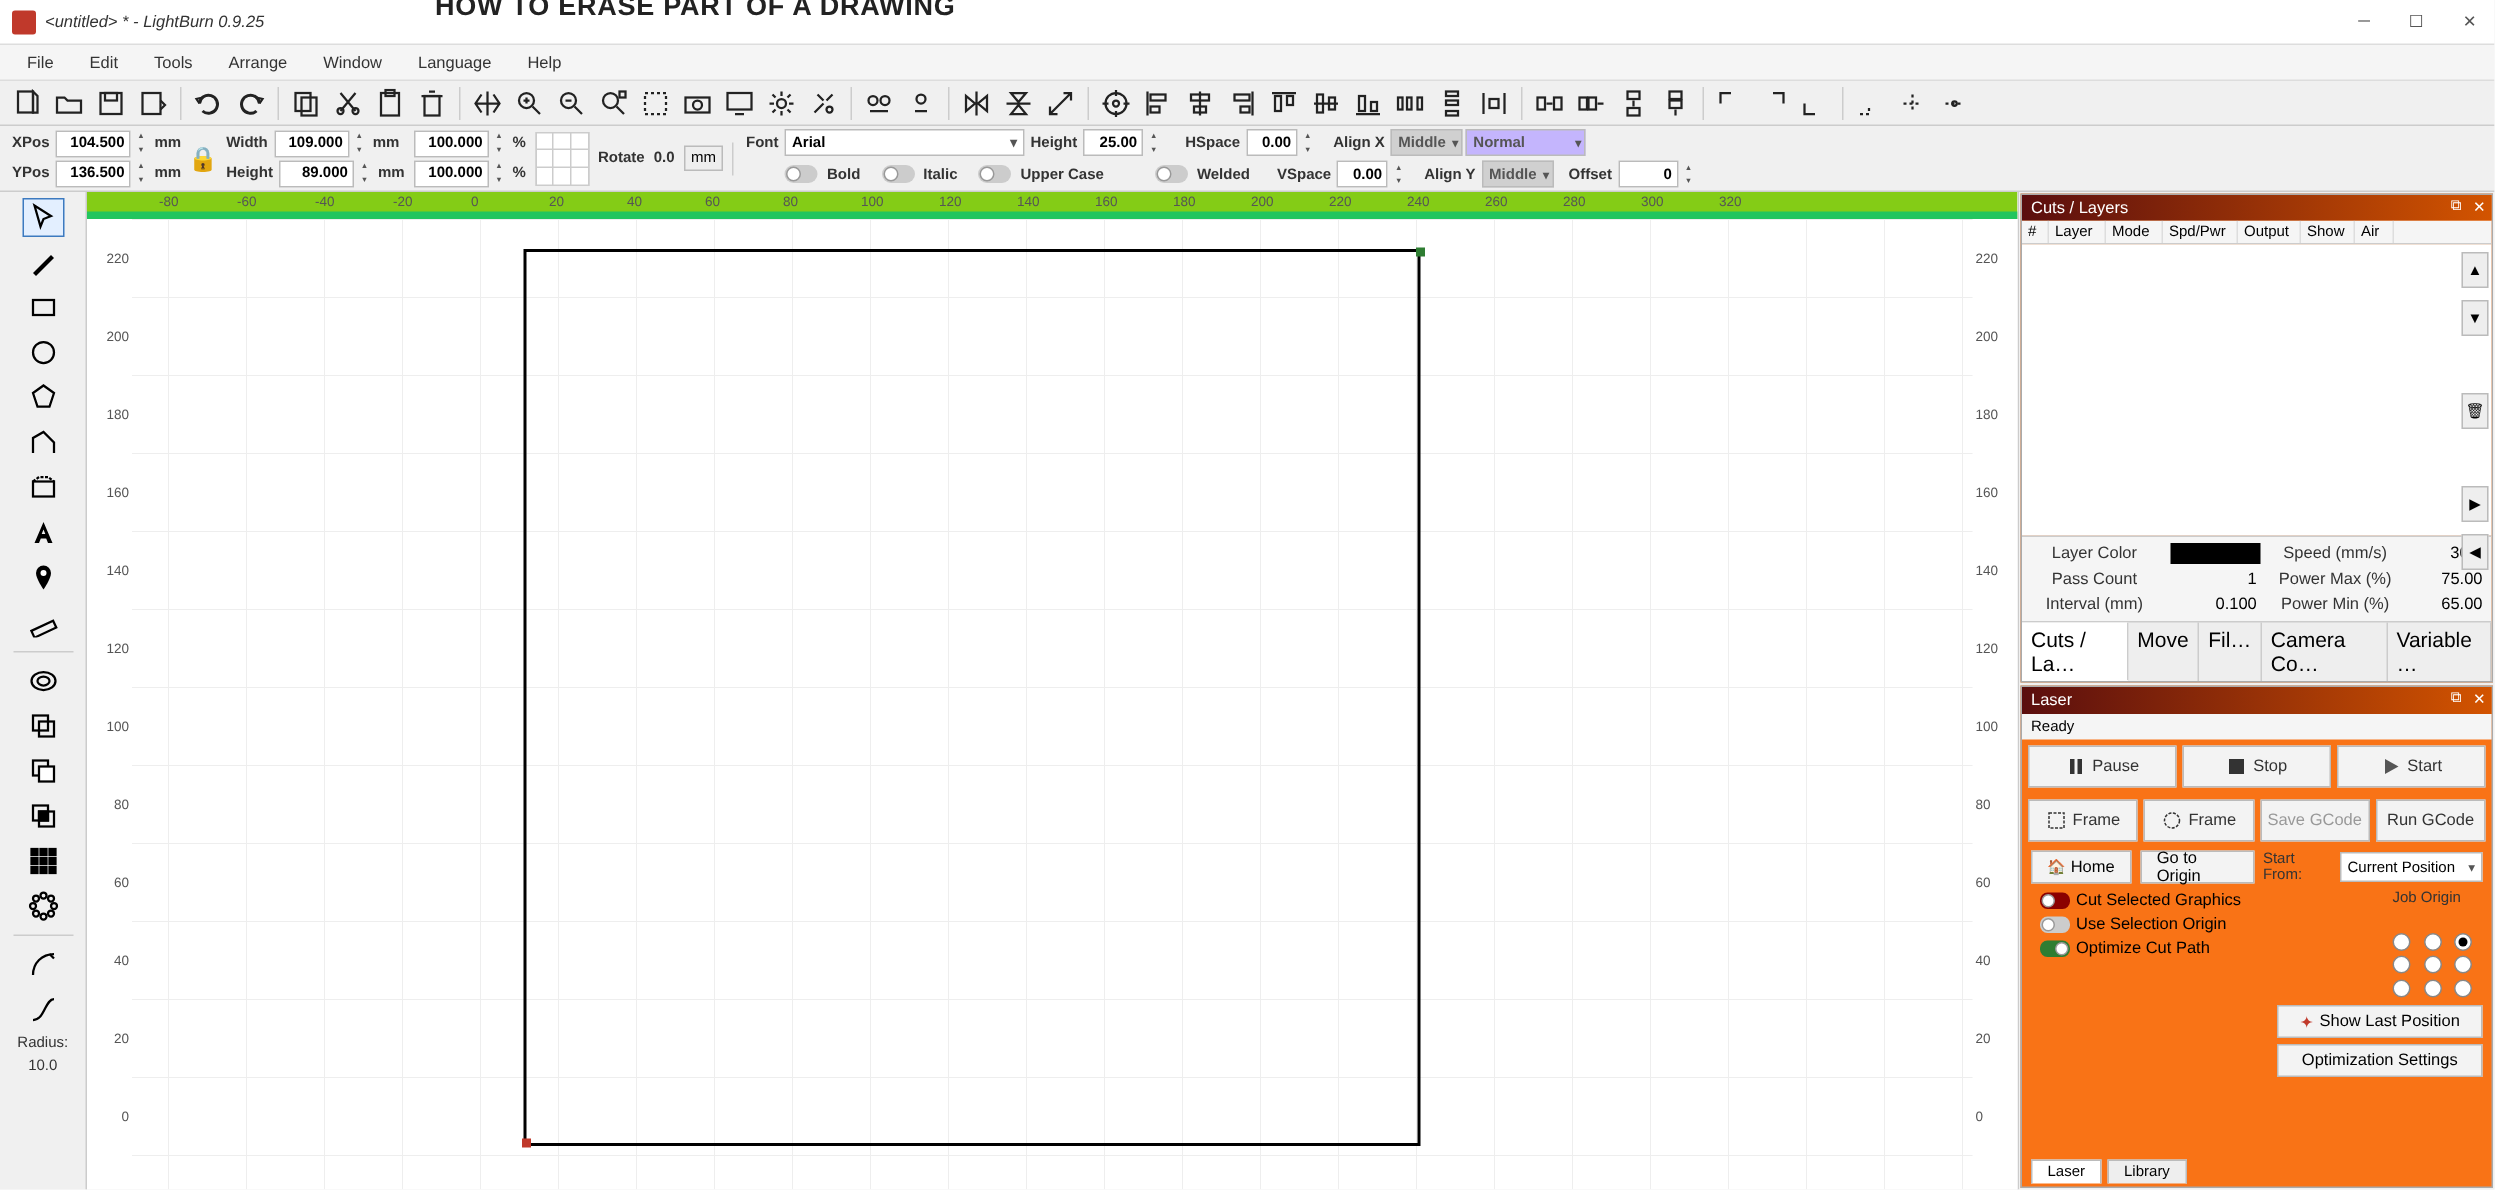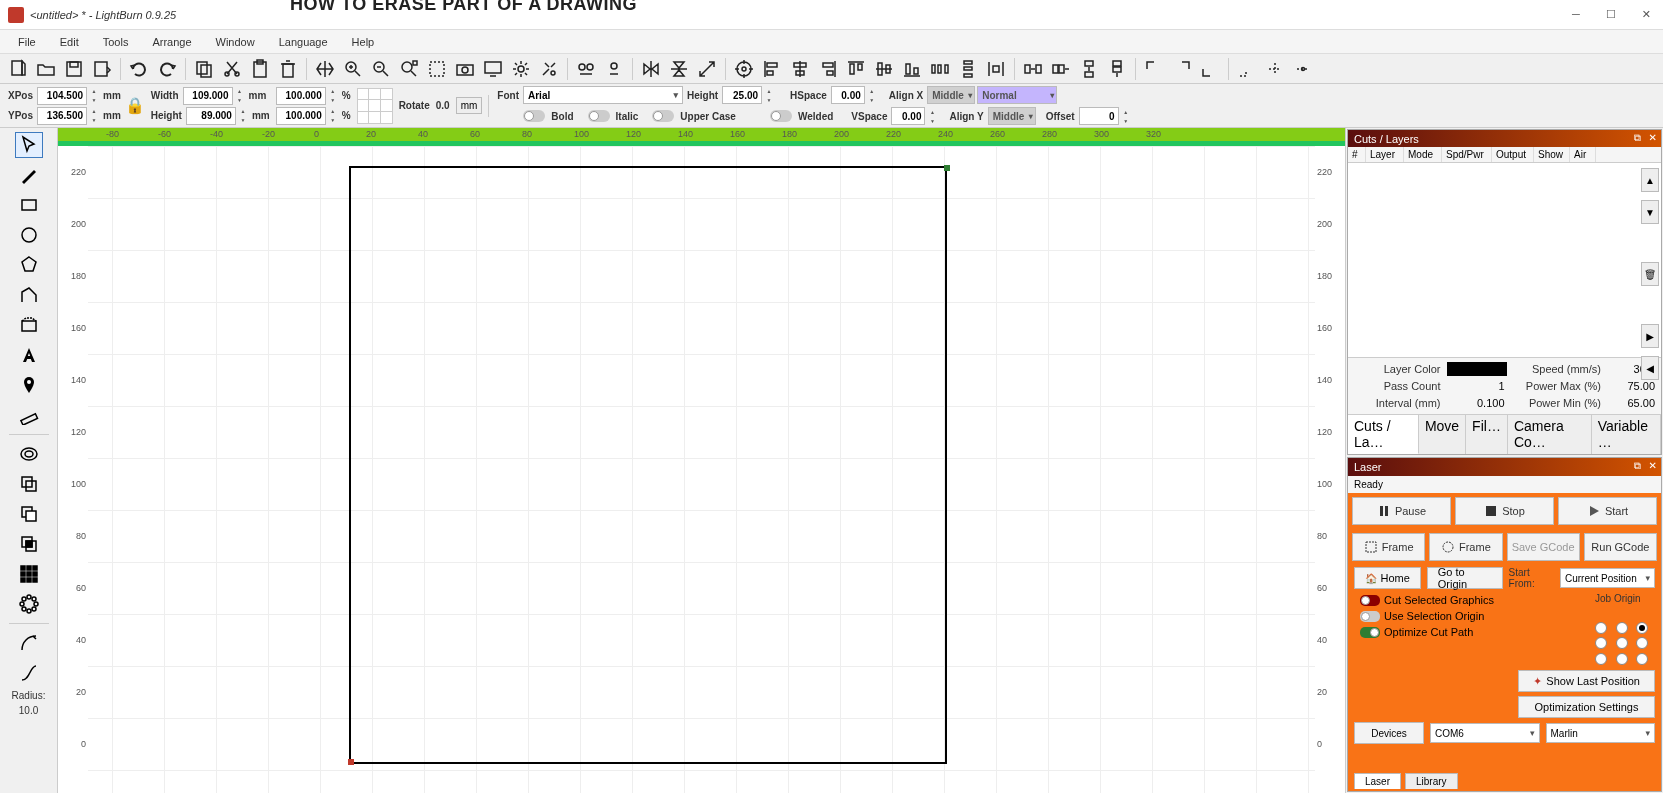--- a/index.html
+++ b/index.html
@@ -73,21 +73,21 @@
 .panel-title .pin { position:absolute; right:20px; top:2px; font-size:10px;}
 .panel-title .close { position:absolute; right:4px; top:2px; font-size:10px;}
 
 
 .cuts-head { display:flex; border-bottom:1px solid #ccc; background:#f5f5f5;}
 .cuts-head div { padding:2px 4px; font-size:10px; border-right:1px solid #ddd;}
 .cuts-list { height:200px; background:#fff;}
 .cuts-side-btns { position:absolute; right:2px; top:38px; display:flex; flex-direction:column; gap:8px;}
 .side-btn { width:18px; height:24px; background:#eee; border:1px solid #bbb; display:flex;align-items:center;justify-content:center; font-size:10px;}
 .cuts-props { padding:4px; display:grid; grid-template-columns: 1fr 60px 1fr 50px; gap:3px 6px; font-size:10px; align-items:center; background:#f5f5f5; border-top:1px solid #ccc;}
-.cuts-props .lbl { text-align:right; color:#333;}
+.cuts-props .lbl { text-align:center; color:#333;}
 .cuts-props .val { text-align:right; padding:1px 2px;}
 .cuts-props .swatch { background:#000; height:14px;}
 .panel-tabs { display:flex; border-top:1px solid #ccc; background:#eee;}
 .panel-tabs div { padding:3px 6px; font-size:14px; border-right:1px solid #ccc; }
 .panel-tabs div.active { background:#fff; border-bottom:1px solid #fff;}
 
 
 .laser-status { padding:3px 6px; font-size:10px; background:#f5f5f5;}
 .laser-btns { display:grid; grid-template-columns: 1fr 1fr 1fr; gap:4px; padding:4px;}
 .laser-btn { height:28px; background:#f3f3f3; border:1px solid #bbb; display:flex; align-items:center; justify-content:center; gap:4px; font-size:11px; color:#333;}
@@ -875,25 +875,20 @@
             <span style="color:#c0392b">✦</span>
             <span>Show Last Position</span>
           </div>
       </div>
       <div class="laser-row">
         <div class="wide-btn" style="flex:0 0 158px;visibility:hidden"></div>
         <div class="wide-btn">
             <span>Optimization Settings</span>
           </div>
       </div>
-      <div class="laser-row">
-        <div class="sm-btn" style="flex:0 0 70px;justify-content:center">Devices</div>
-        <div class="combo">COM6</div>
-        <div class="combo">Marlin</div>
-      </div>
       <div style="flex:1"></div>
       <div class="bottom-tabs">
         <div class="active">Laser</div>
         <div>Library</div>
       </div>
     </div>
   </div>
 </div>
 
 </body></html>

